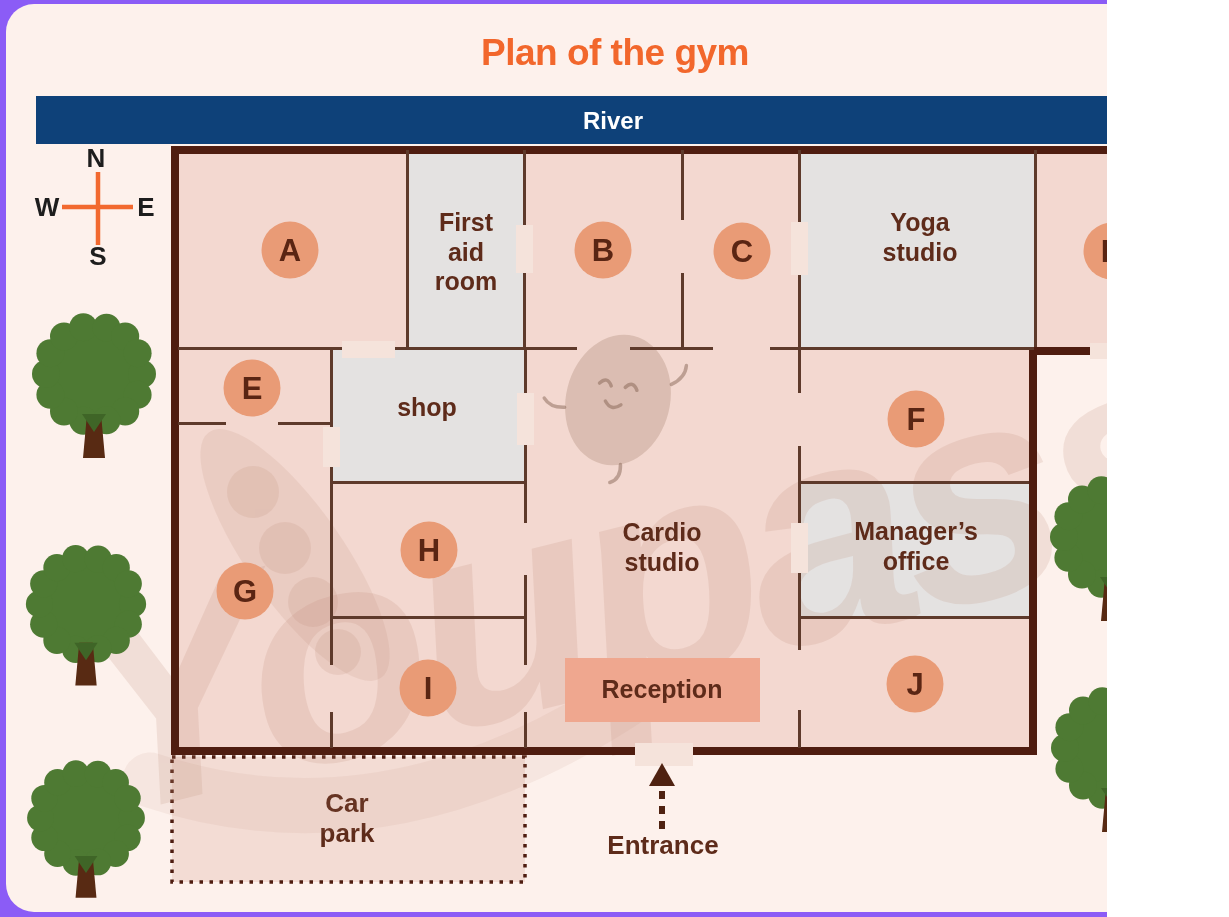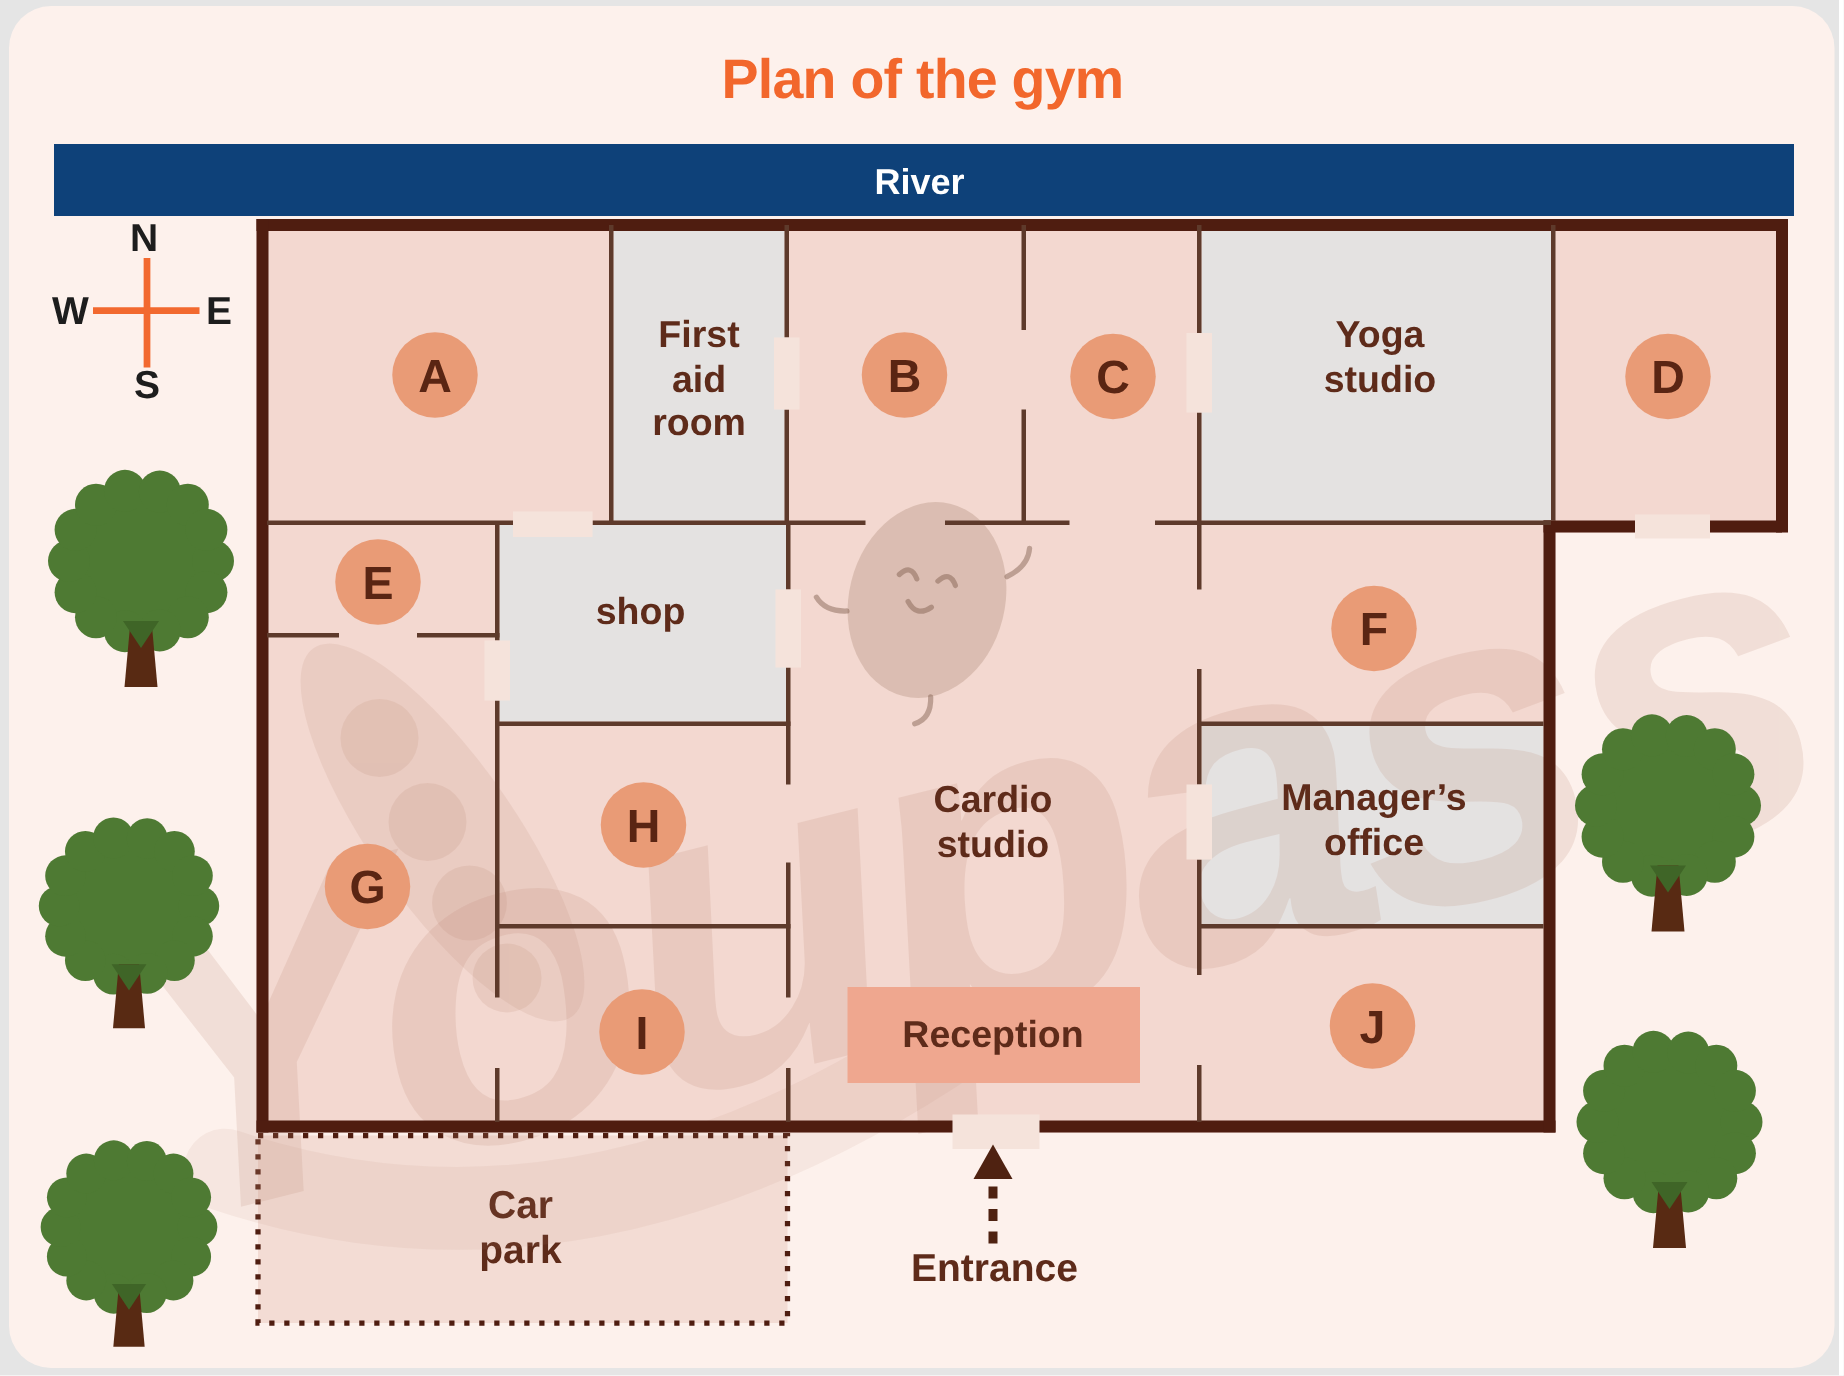--- a/index.html
+++ b/index.html
@@ -1,16 +1,16 @@
 <!DOCTYPE html>
 <html><head>
 <meta charset="utf-8">
 <style>
   html,body { margin:0; padding:0; background:#ffffff; }
-  .stage { position:relative; width:1226px; height:917px; background:#e5e5e5; overflow:hidden; }
+  .stage { position:relative; width:1107px; height:917px; background:#8b5cf6; overflow:hidden; }
   svg { display:block; }
   text { font-family:"Liberation Sans", sans-serif; }
   .title-text    { font-size:37px; font-weight:800; fill:#f2672c; text-anchor:middle; letter-spacing:-0.5px; }
   .river-label   { font-size:24px; font-weight:700; fill:#ffffff; text-anchor:middle; }
   .room-label    { font-size:25px; font-weight:700; fill:#5e2b1a; text-anchor:middle; }
   .marker-letter { font-size:31px; font-weight:700; fill:#5a2513; text-anchor:middle; }
   .compass-letter{ font-size:26px; font-weight:700; fill:#1d1d1d; text-anchor:middle; }
   .outdoor-label { font-size:26px; font-weight:700; fill:#5e2b1a; text-anchor:middle; }
   .wm-text { font-size:300px; font-weight:700; font-style:italic; fill:#b98672; text-anchor:middle; letter-spacing:-12px; }
 </style>

